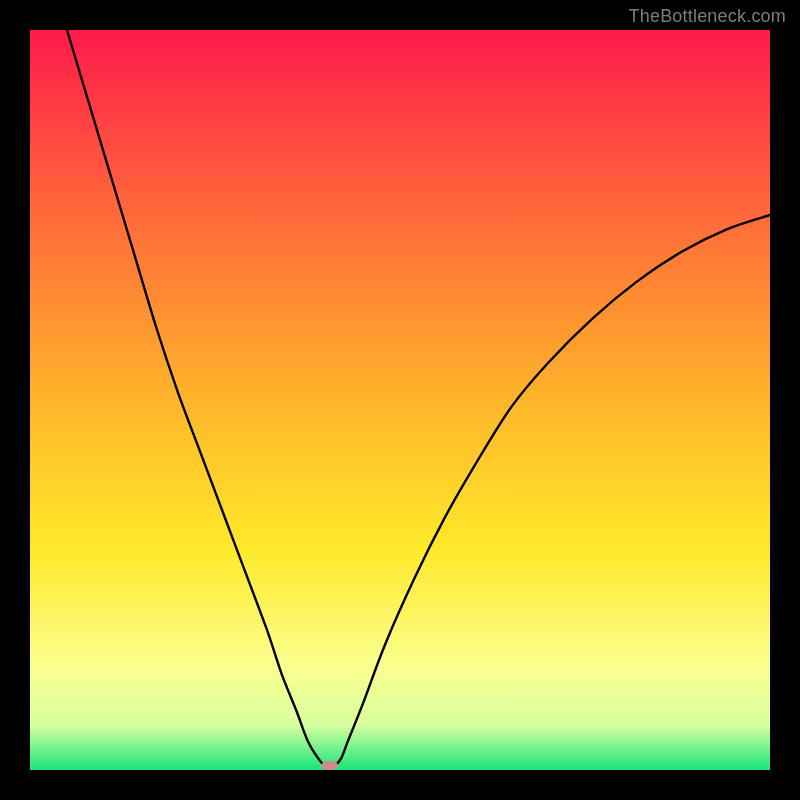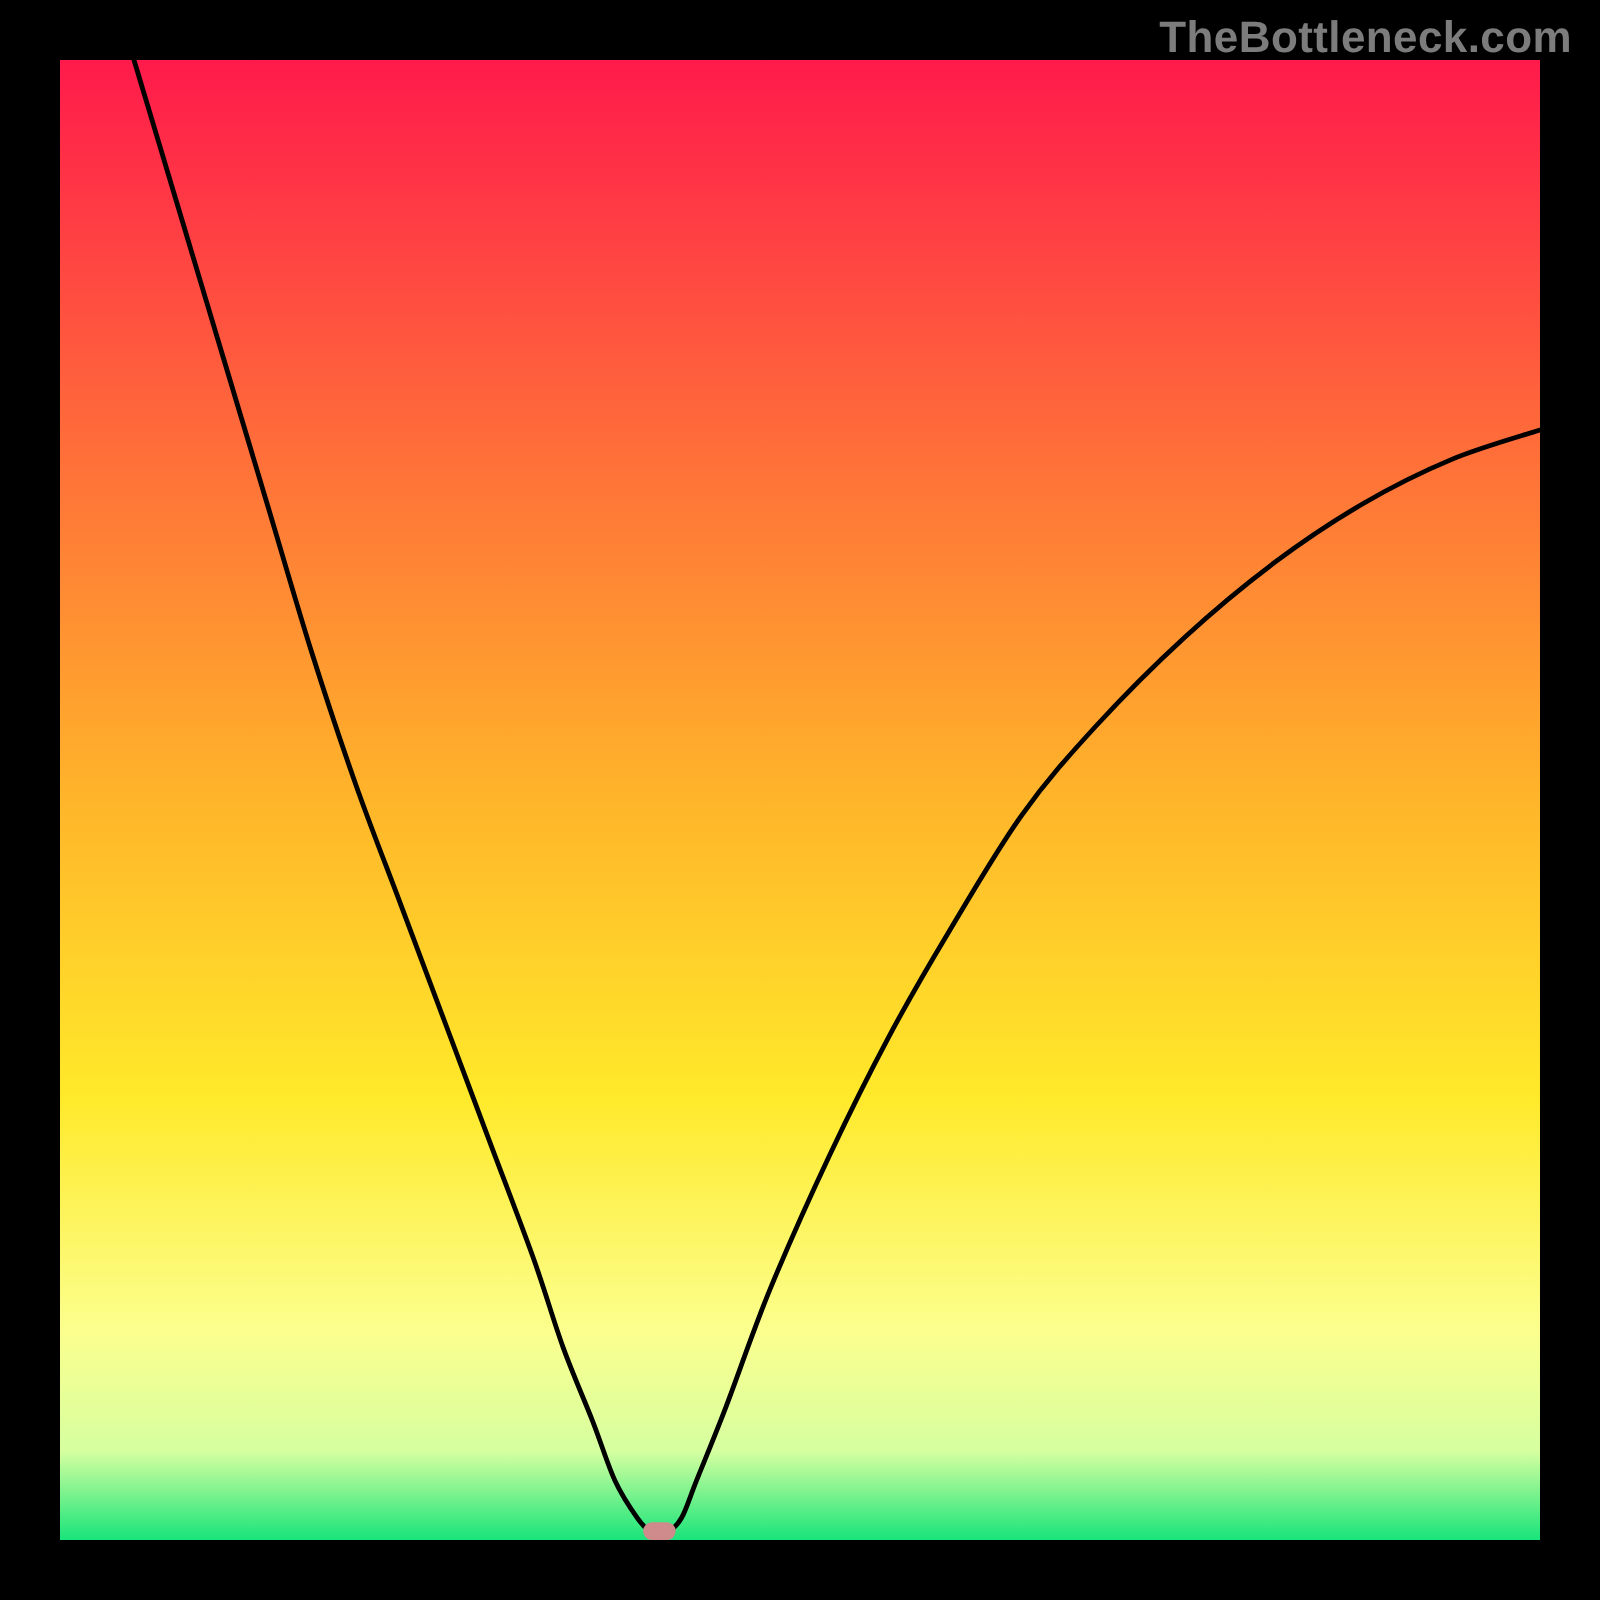--- a/index.html
+++ b/index.html
@@ -15,22 +15,22 @@
     position: relative;
     width: 800px;
     height: 800px;
     background: #000;
   }
   .watermark {
     position: absolute;
     top: 6px;
     right: 14px;
     color: #7c7c7c;
-    font-size: 22px;
-    font-weight: 700;
+    font-size: 18px;
+    font-weight: 400;
     letter-spacing: 0.2px;
     z-index: 10;
     user-select: none;
   }
   .plot-wrap {
     position: absolute;
     left: 30px;
     top: 30px;
     width: 740px;
     height: 740px;

